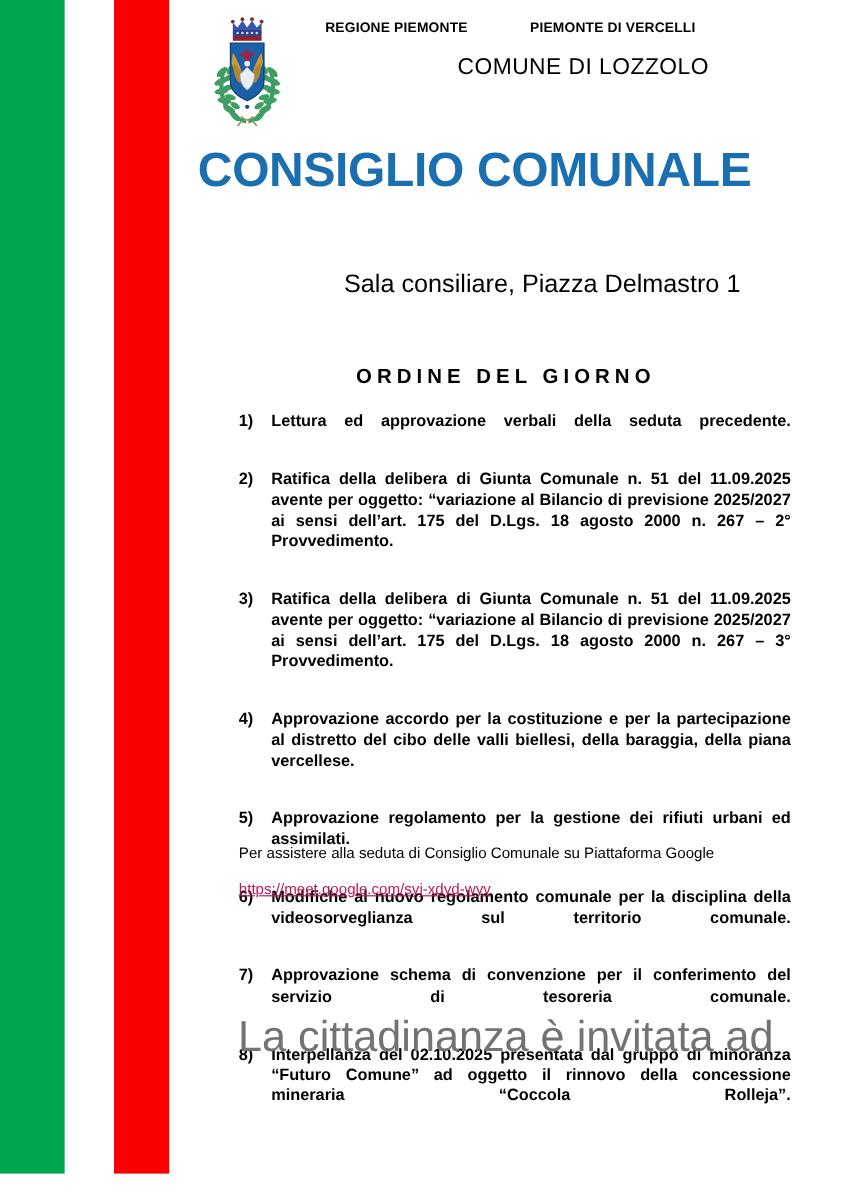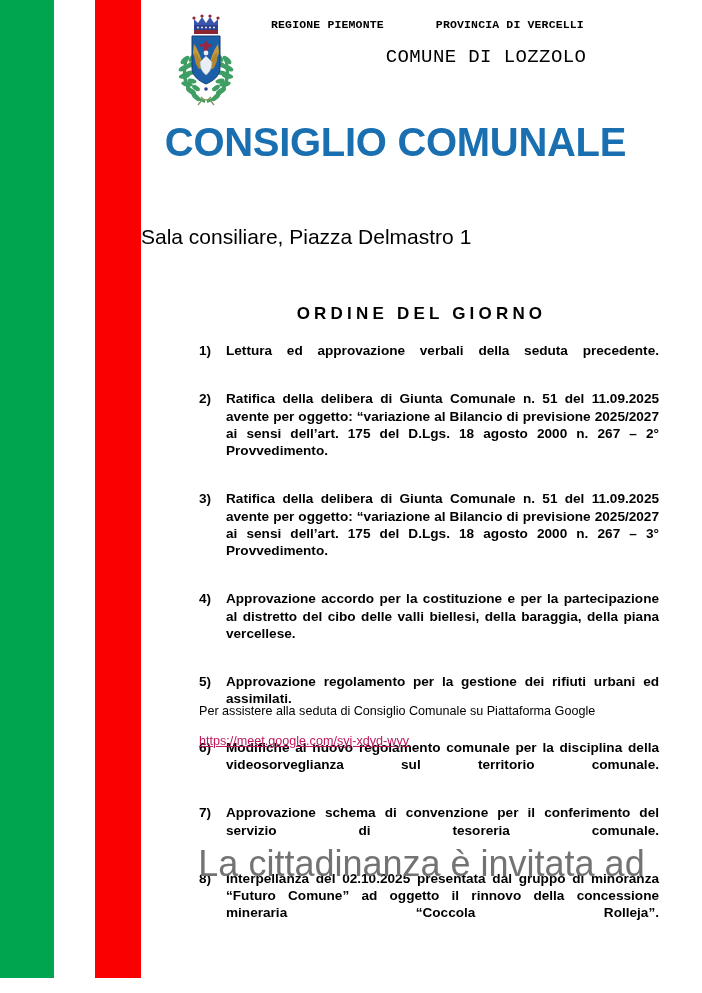--- a/index.html
+++ b/index.html
@@ -46,21 +46,20 @@
     height: 993px;
   }
 
   
   .header-row {
     position: absolute;
     left: 0;
     top: 0;
     width: 561px;
     height: 112px;
-    font-family: Liberation Mono, monospace;
   }
   .crest {
     position: absolute;
     left: 34px;
     top: 12px;
     width: 62px;
     height: 98px;
   }
   .header-labels {
     position: absolute;
@@ -105,21 +104,21 @@
     top: 184px;
     width: 561px;
     text-align: center;
     font-size: 21px;
   }
   .where {
     position: absolute;
     left: 0;
     top: 225px;
     width: 476px;
-    text-align: left;
+    text-align: right;
     font-size: 21px;
   }
 
   
   .agenda-heading {
     position: absolute;
     left: 0;
     top: 304px;
     width: 561px;
     text-align: center;
@@ -277,21 +276,21 @@
         <path d="M42 40 C38 44 35 50 33 56 L38 57 C42 52 43 46 42 41 Z" fill="#b3862b"></path>
 
         <path d="M31 44 L37 50 C37 57 34 61 31 63 C28 61 25 57 25 50 Z" fill="#e8eef5" stroke="#9aa9bb" stroke-width="0.7"></path>
         <circle cx="31" cy="41" r="2.4" fill="#e8eef5"></circle>
 
         <circle cx="31" cy="77" r="1.8" fill="#2a3f8f"></circle>
       </svg>
 
       <div class="header-labels">
         <span>REGIONE PIEMONTE</span>
-        <span>PROVINCIA DI VERCELLI</span>
+        <span>PIEMONTE DI VERCELLI</span>
       </div>
 
       <div class="comune-title">COMUNE DI LOZZOLO</div>
     </div>
 
     <div class="main-title">CONSIGLIO COMUNALE</div>
     <div class="where">Sala consiliare, Piazza Delmastro 1</div>
 
     <div class="agenda-heading">ORDINE DEL GIORNO</div>
 

